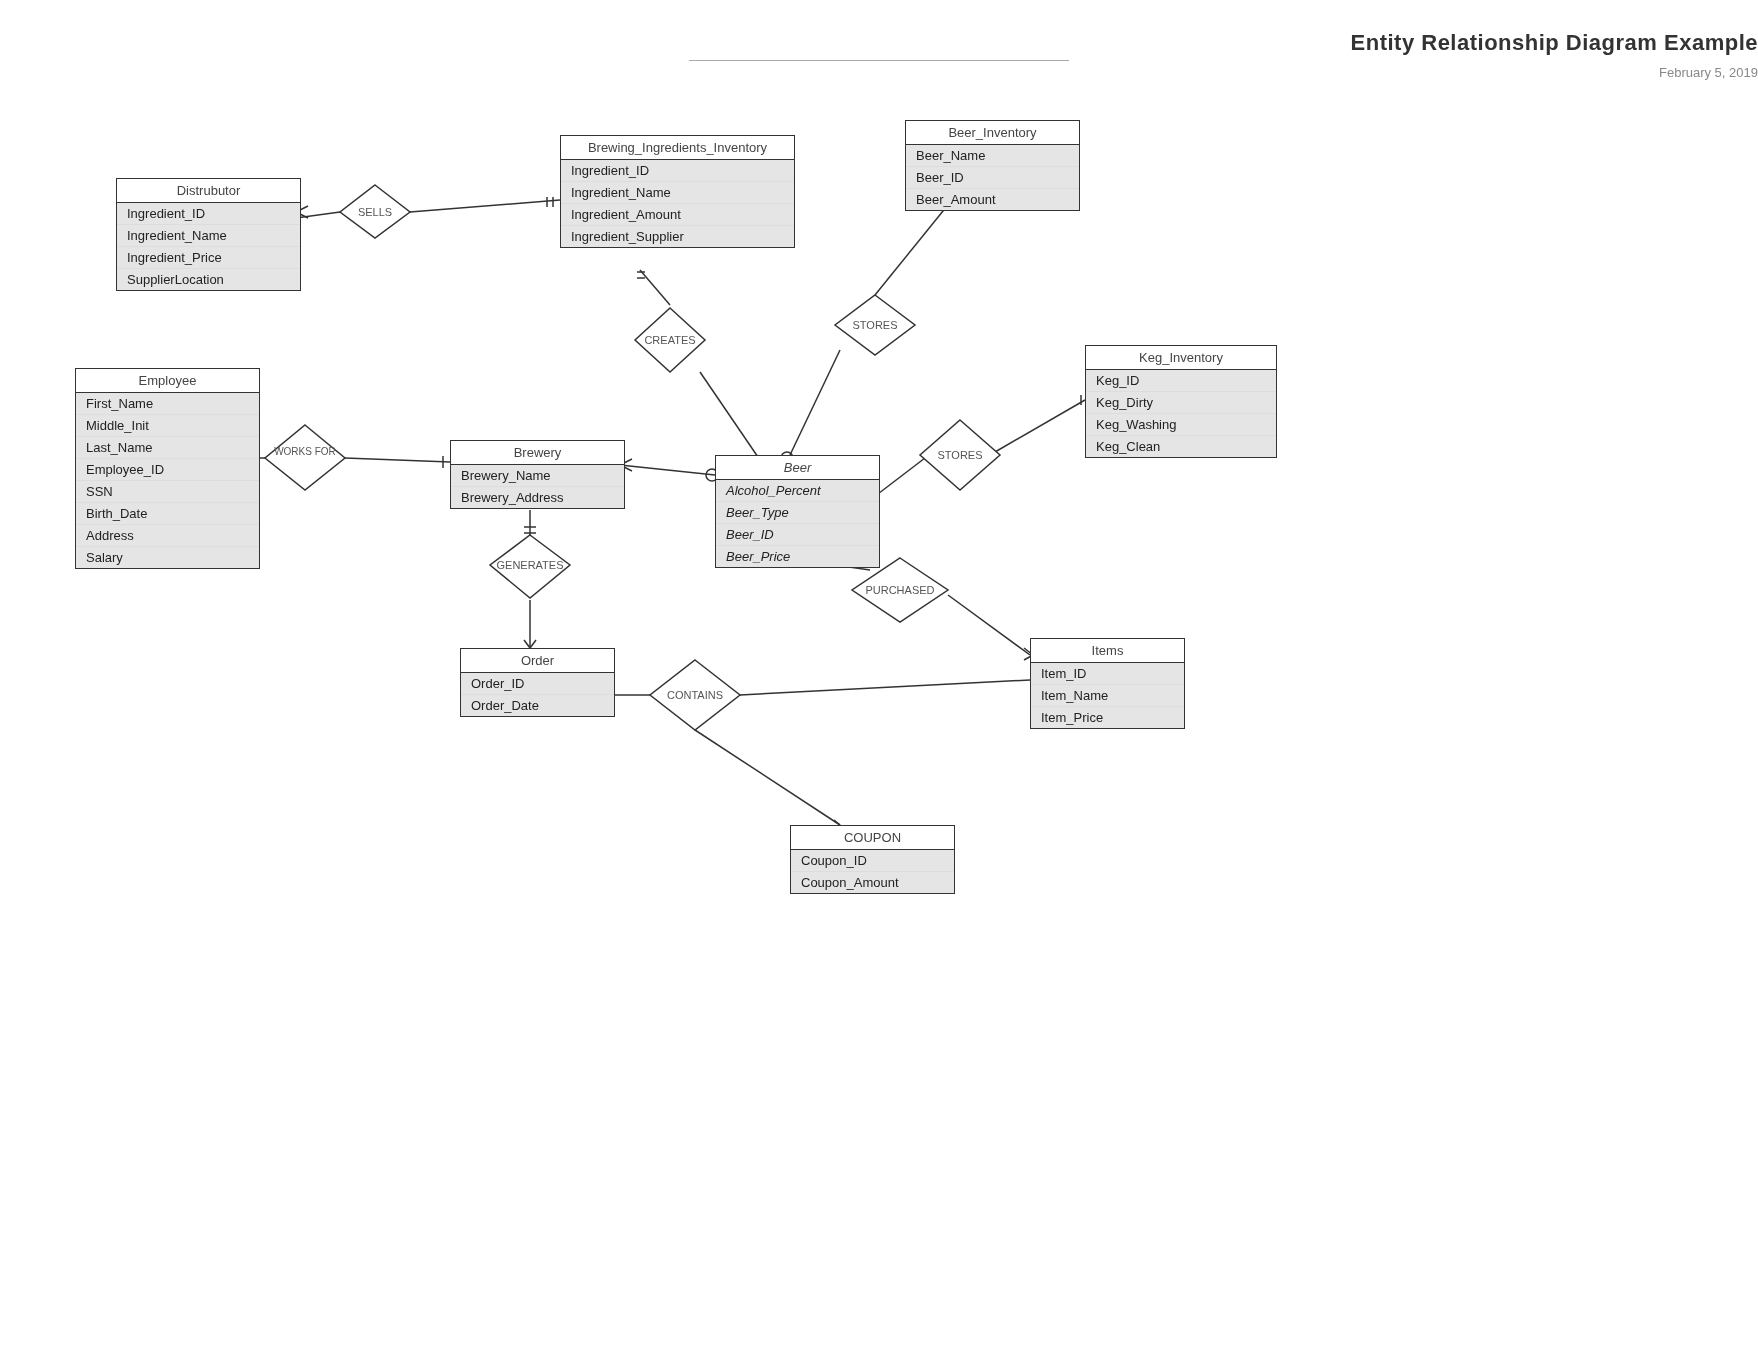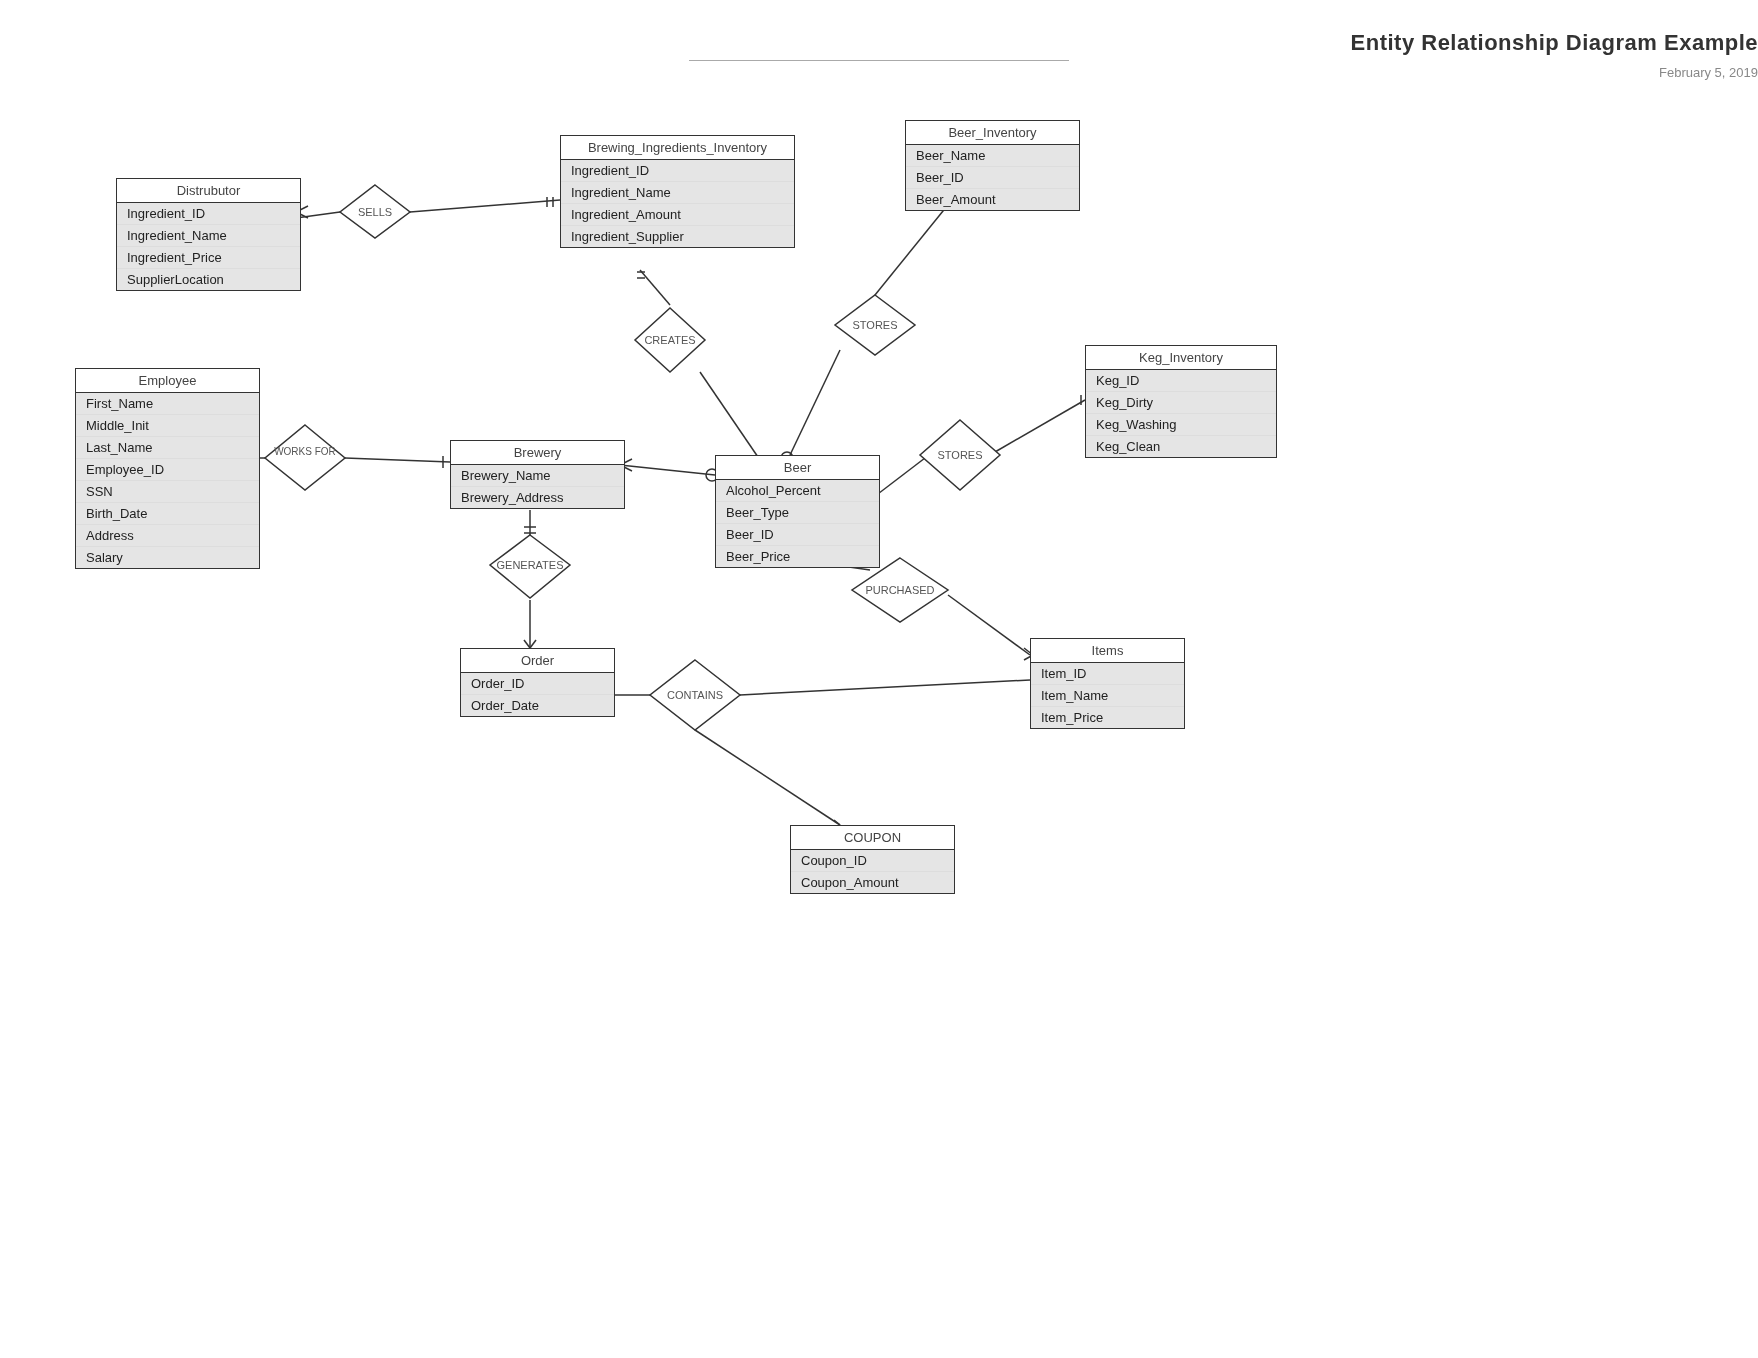--- a/index.html
+++ b/index.html
@@ -254,21 +254,21 @@
   </div>
 
   <div class="entity" style="left:450px; top:440px; width:175px;">
     <div class="entity-header">Brewery</div>
     <div class="entity-attrs">
       <div class="entity-attr">Brewery_Name</div>
       <div class="entity-attr">Brewery_Address</div>
     </div>
   </div>
 
-  <div class="entity" style="left:715px; top:455px; width:165px;">
+  <div class="entity" style="left:715px; top:455px; width:165px;font-style:italic;">
     <div class="entity-header">Beer</div>
     <div class="entity-attrs">
       <div class="entity-attr">Alcohol_Percent</div>
       <div class="entity-attr">Beer_Type</div>
       <div class="entity-attr">Beer_ID</div>
       <div class="entity-attr">Beer_Price</div>
     </div>
   </div>
 
   <div class="entity" style="left:460px; top:648px; width:155px;">

